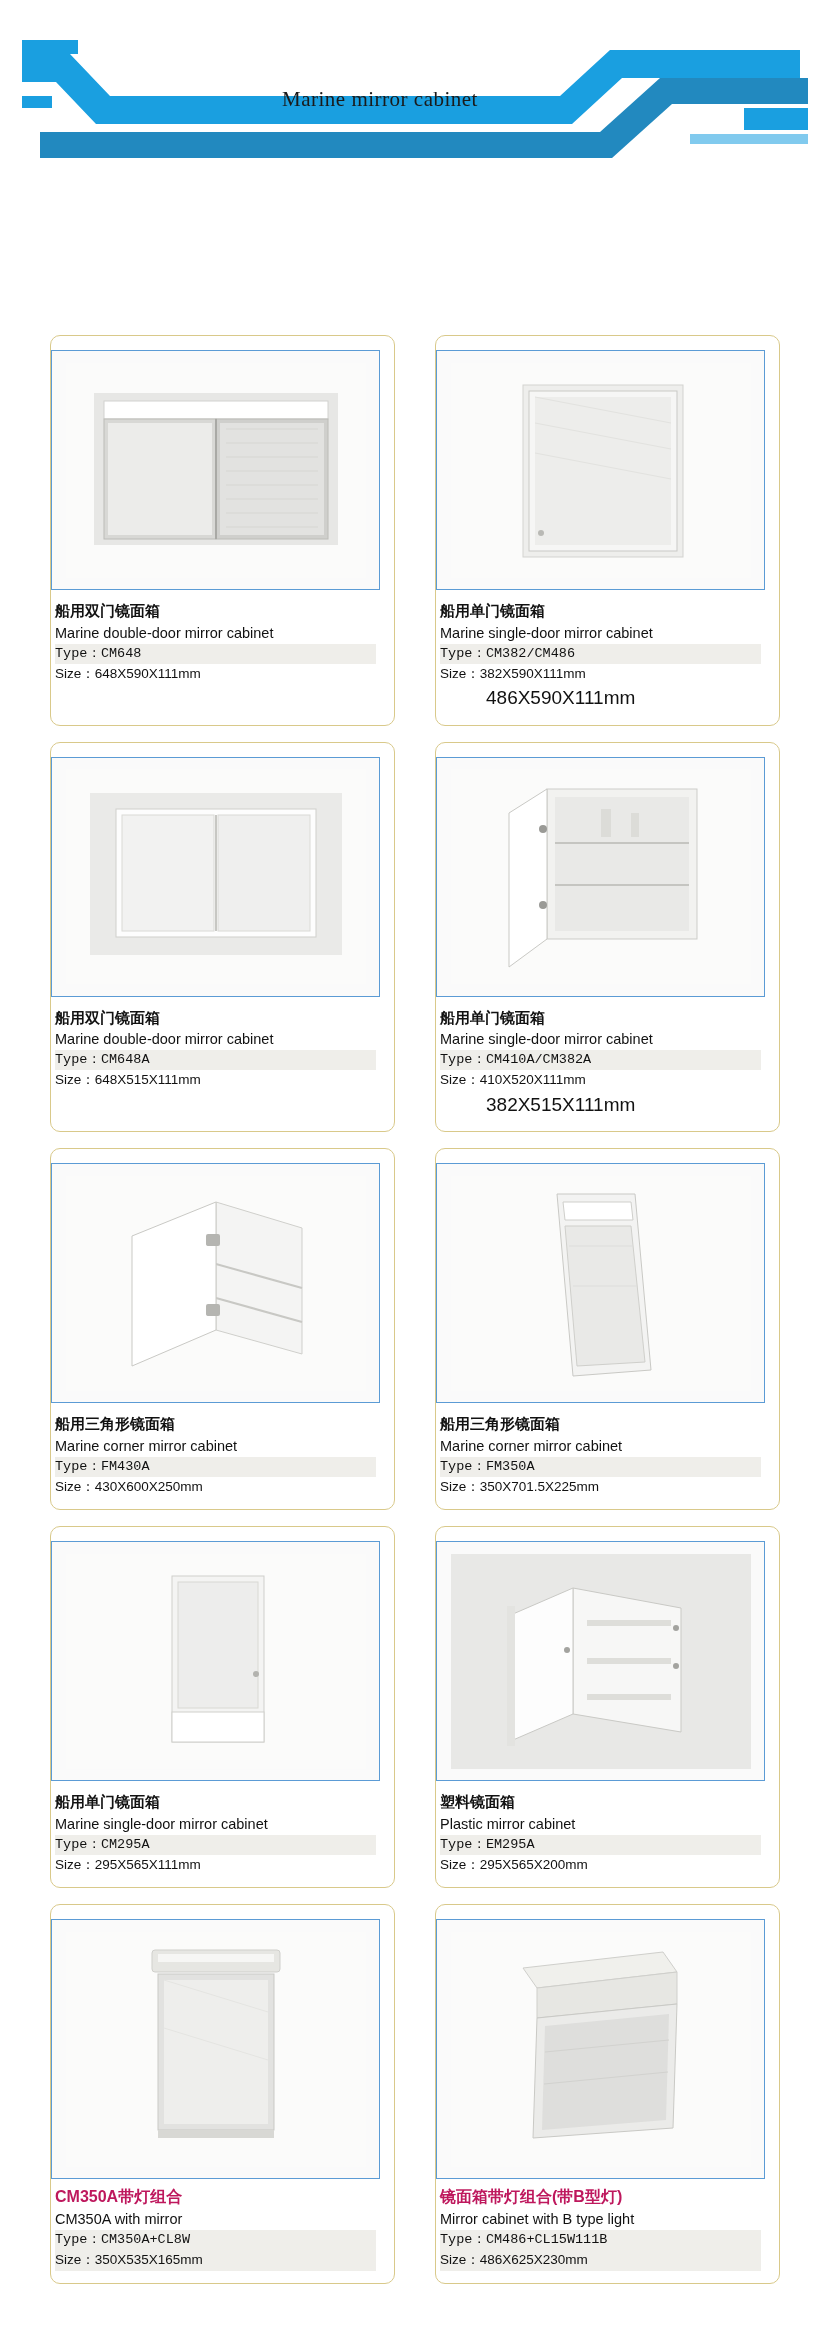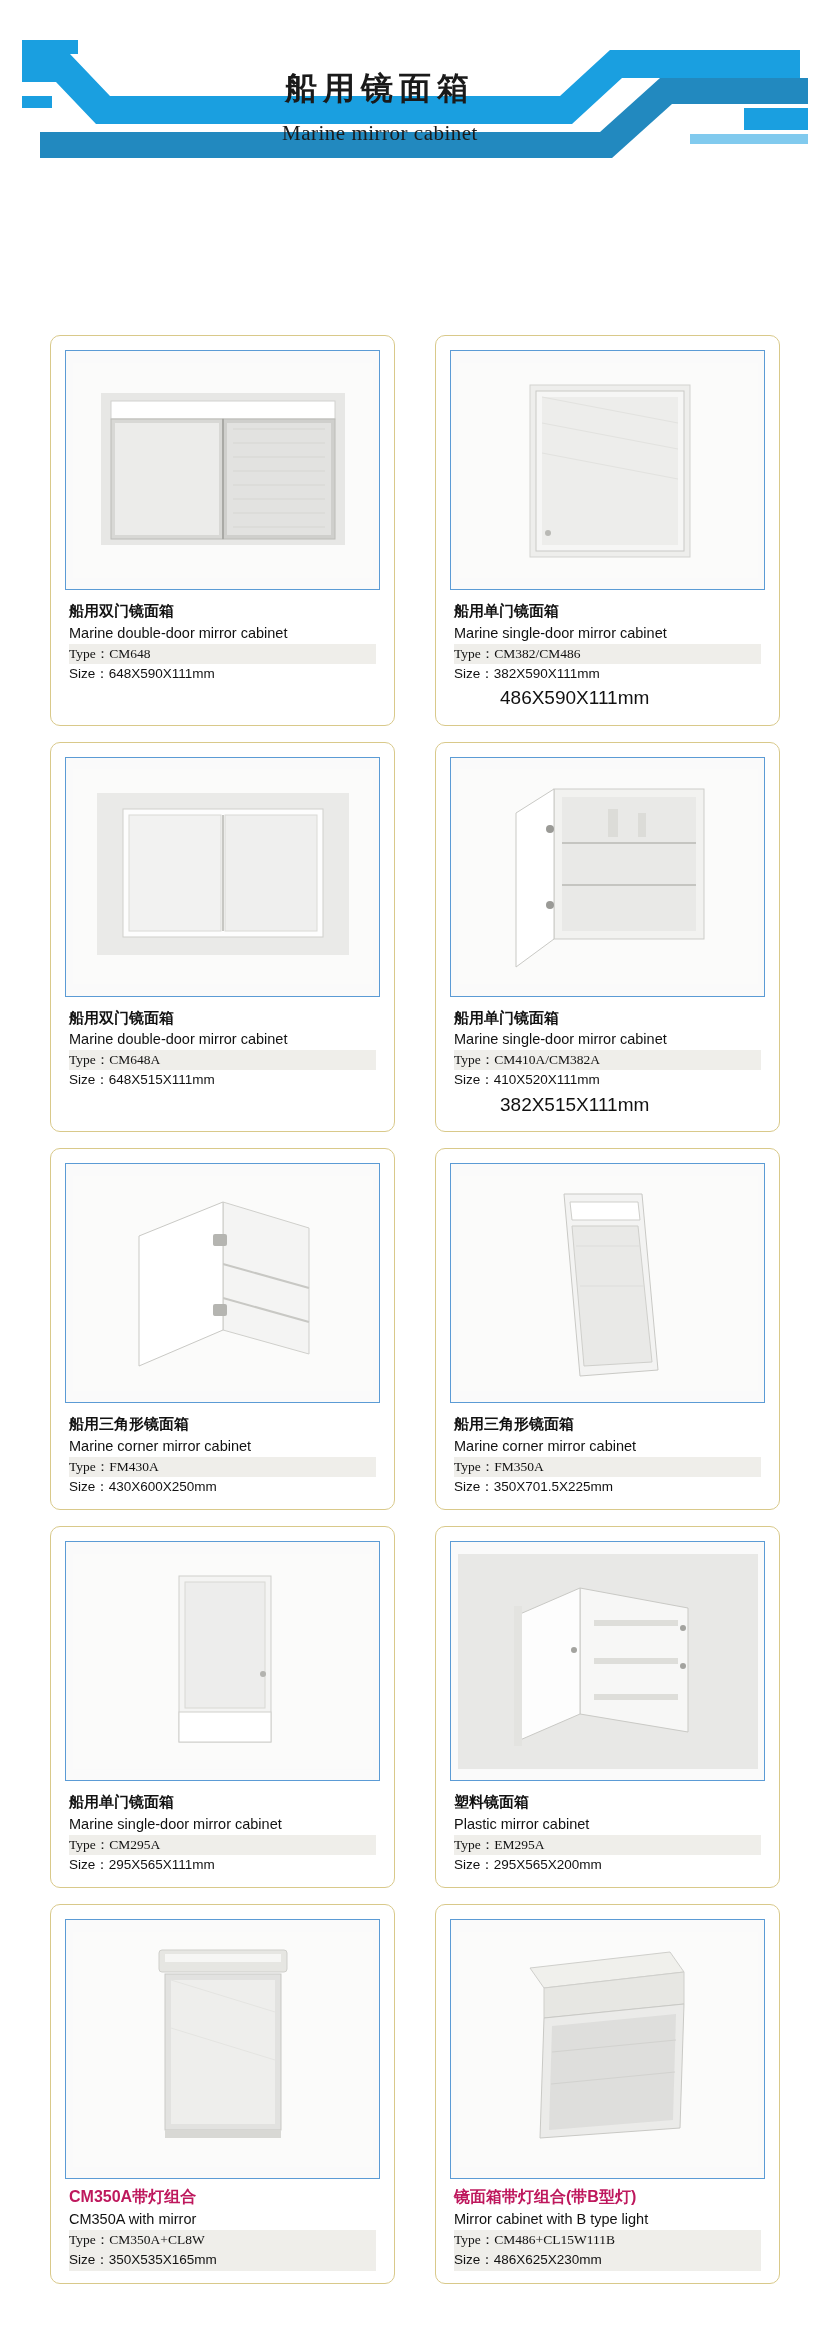--- a/index.html
+++ b/index.html
@@ -63,21 +63,21 @@
     justify-content: center;
     gap: 40px;
     margin-bottom: 16px;
   }
   .card {
     width: 345px;
     box-sizing: border-box;
     border: 1px solid #d9c98a;
     border-radius: 10px;
     background: #ffffff;
-    padding: 14px 14px 12px 14px;
+    padding: 14px 14px 12px 0;
   }
   .photo {
     width: 100%;
     height: 240px;
     box-sizing: border-box;
     border: 1px solid #5b9bd5;
     background: #fafafa;
     display: flex;
     align-items: center;
     justify-content: center;
@@ -97,21 +97,21 @@
     line-height: 1.5;
     margin-top: 4px;
   }
   .c-en {
     font-family: "Liberation Sans", sans-serif;
     font-size: 14.5px;
     color: #111;
     line-height: 1.45;
   }
   .c-type {
-    font-family: Liberation Serif, serif;
+    font-family: Liberation Mono, monospace;
     font-size: 13.5px;
     color: #111;
     line-height: 1.5;
     background: #efeeea;
     display: block;
   }
   .c-size {
     font-family: Liberation Sans, sans-serif;
     font-size: 13.5px;
     color: #111;
@@ -148,21 +148,20 @@
     <path d="M22,54 L70,54 L110,96 L560,96 L610,50 L800,50 L800,78 L622,78 L572,124 L96,124 L56,82 L22,82 Z" fill="#1a9fe0"></path>
 
     <path d="M40,132 L600,132 L660,78 L808,78 L808,104 L672,104 L612,158 L40,158 Z" fill="#0f7fba" opacity="0.92"></path>
 
     <rect x="22" y="96" width="30" height="12" fill="#1a9fe0"></rect>
 
     <rect x="744" y="108" width="64" height="22" fill="#1a9fe0"></rect>
     <rect x="690" y="134" width="118" height="10" fill="#1a9fe0" opacity="0.55"></rect>
   </svg>
   <div class="hdr-title-wrap">
-    <div class="hdr-cn">船用镜面箱</div>
     <div class="hdr-en">Marine mirror cabinet</div>
   </div>
 </div>
 
 <div class="grid">
 
   <div class="row">
     <div class="card">
       <div class="photo">
         <svg width="300" height="215" viewBox="0 0 300 215">

